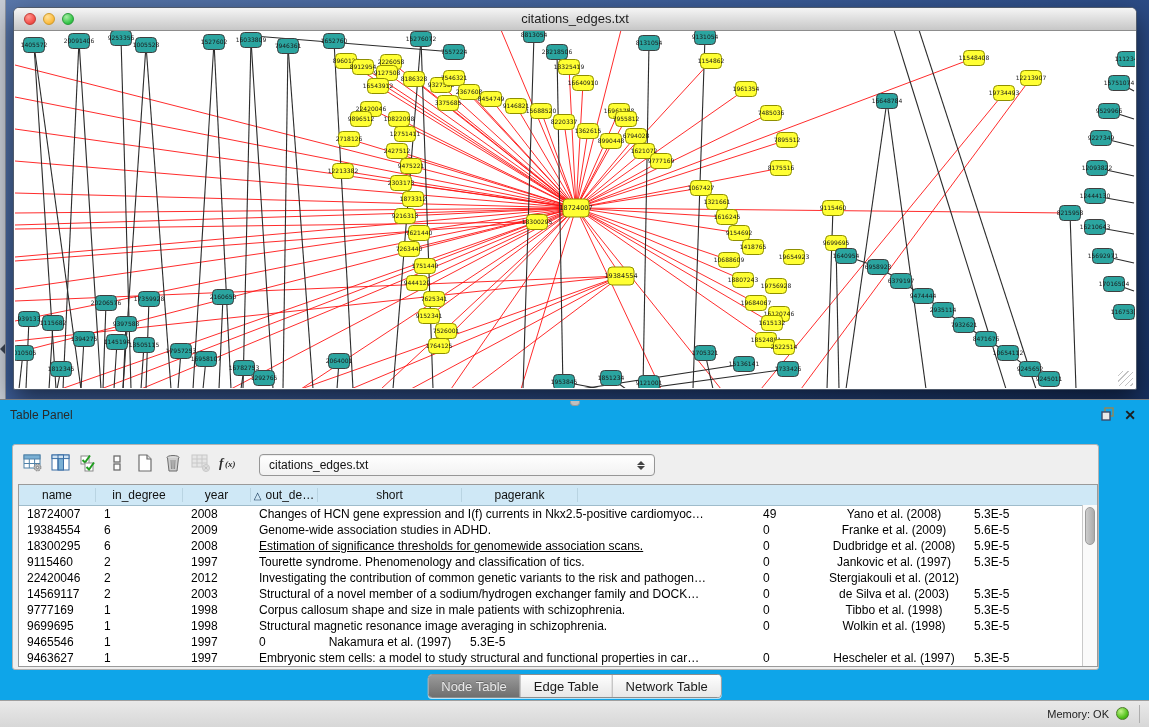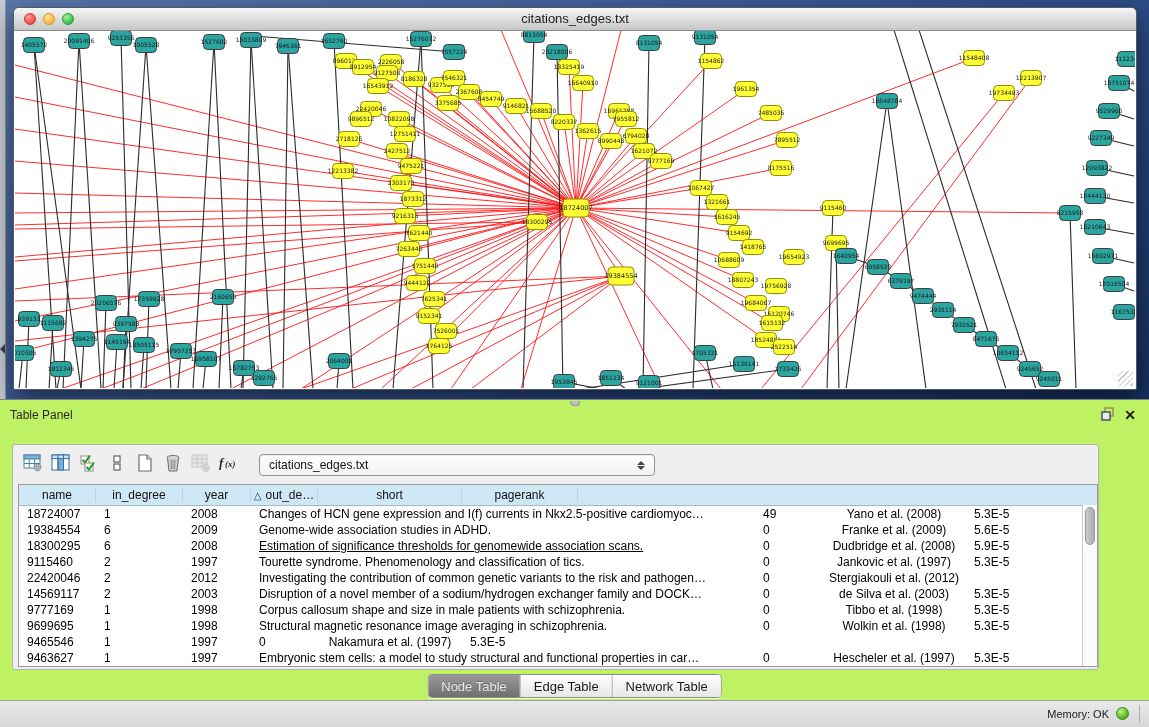--- a/index.html
+++ b/index.html
@@ -22,21 +22,21 @@
   .light.red{background:radial-gradient(circle at 35% 30%,#ff9a93,#f4504a 65%,#c93a34);border:1px solid #c33b35;}
   .light.yellow{background:radial-gradient(circle at 35% 30%,#ffe29a,#fdbc40 65%,#d89a22);border:1px solid #cf9c2c;}
   .light.green{background:radial-gradient(circle at 35% 30%,#a8eda4,#35c649 65%,#1f9d33);border:1px solid #2a9a3a;}
   .win-title{position:absolute;left:0;right:0;top:3px;text-align:center;font-size:13px;color:#1c1c1c;}
   .net-canvas{position:absolute;left:1px;right:1px;top:23px;bottom:1px;background:#fff;overflow:hidden;}
   .net-canvas svg{display:block;}
   .resize-grip{position:absolute;right:2px;bottom:2px;width:15px;height:15px;
       background:repeating-linear-gradient(135deg,transparent 0 3px,#bdbdbd 3px 4px);opacity:.9;}
 
   
-  .table-panel{position:absolute;left:0;top:399px;width:1149px;height:301px;background:#bef264;
+  .table-panel{position:absolute;left:0;top:399px;width:1149px;height:301px;background:#0ea5e9;
       border-top:1px solid #7f7f7f;}
   .panel-dimple{position:absolute;left:570px;top:1px;width:8px;height:4px;border-radius:0 0 4px 4px;
       background:#bfbfbf;border:1px solid #9a9a9a;border-top:none;}
   .panel-title{position:absolute;left:10px;top:8px;font-size:12px;color:#2a2a2a;}
   .panel-btn{position:absolute;top:7px;width:18px;height:16px;cursor:default;text-align:center;}
   .panel-btn.float{right:32px;}
   .panel-btn.close{right:10px;font-size:14px;font-weight:bold;color:#1d1d1d;line-height:16px;}
   .panel-box{position:absolute;left:12px;top:44px;width:1087px;height:226px;background:#efefef;
       border:1px solid #b3b3b3;border-radius:3px;box-sizing:border-box;}
   .toolbar{position:absolute;left:6px;top:6px;height:28px;display:flex;align-items:center;}
@@ -927,21 +927,21 @@
             <div class="td" style="width: 68px;">2012</div>
             <div class="td" style="width: 504px;">Investigating the contribution of common genetic variants to the risk and pathogen…</div>
             <div class="td" style="width: 67px;">0</div>
             <div class="td center" style="width: 144px;">Stergiakouli et al. (2012)</div>
             <div class="td" style="width: 116px; margin-top: 28px;">5.5E-5</div>
           </div>
           <div class="trow">
             <div class="td" style="width: 77px;">14569117</div>
             <div class="td" style="width: 87px;">2</div>
             <div class="td" style="width: 68px;">2003</div>
-            <div class="td" style="width: 504px;">Disruption of a novel member of a sodium/hydrogen exchanger family and DOCK…</div>
+            <div class="td" style="width: 504px;">Structural of a novel member of a sodium/hydrogen exchanger family and DOCK…</div>
             <div class="td" style="width: 67px;">0</div>
             <div class="td center" style="width: 144px;">de Silva et al. (2003)</div>
             <div class="td" style="width: 116px;">5.3E-5</div>
           </div>
           <div class="trow">
             <div class="td" style="width: 77px;">9777169</div>
             <div class="td" style="width: 87px;">1</div>
             <div class="td" style="width: 68px;">1998</div>
             <div class="td" style="width: 504px;">Corpus callosum shape and size in male patients with schizophrenia.</div>
             <div class="td" style="width: 67px;">0</div>

